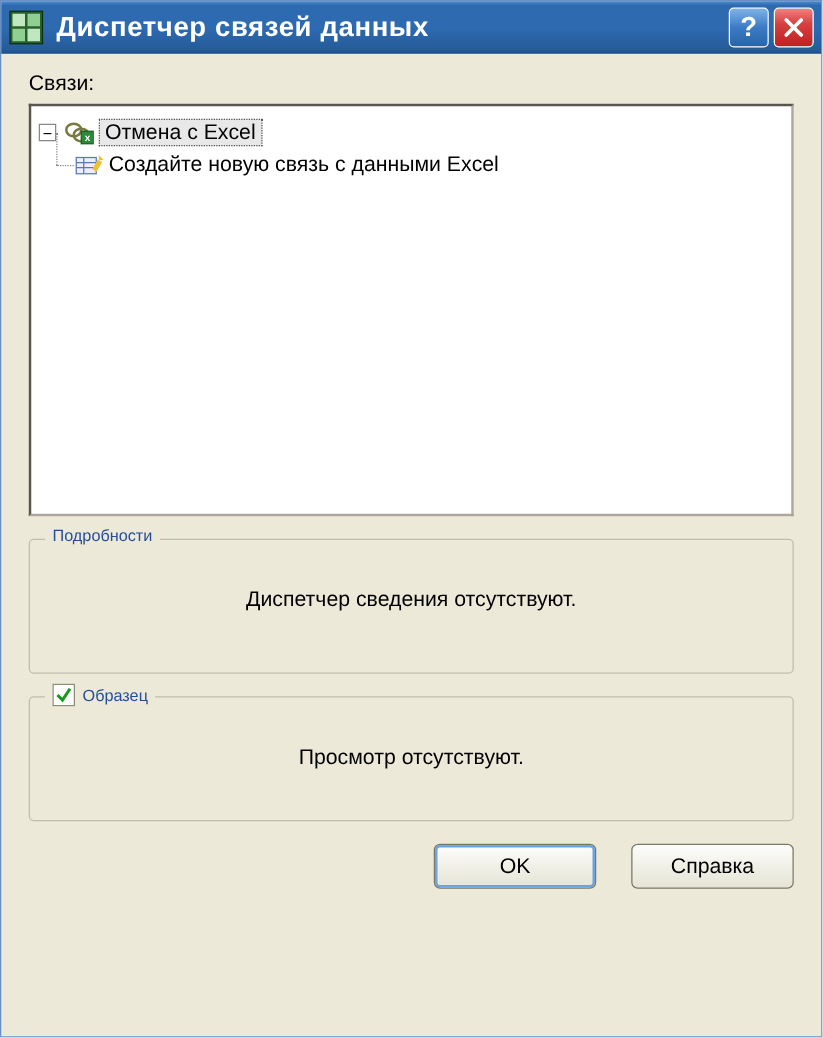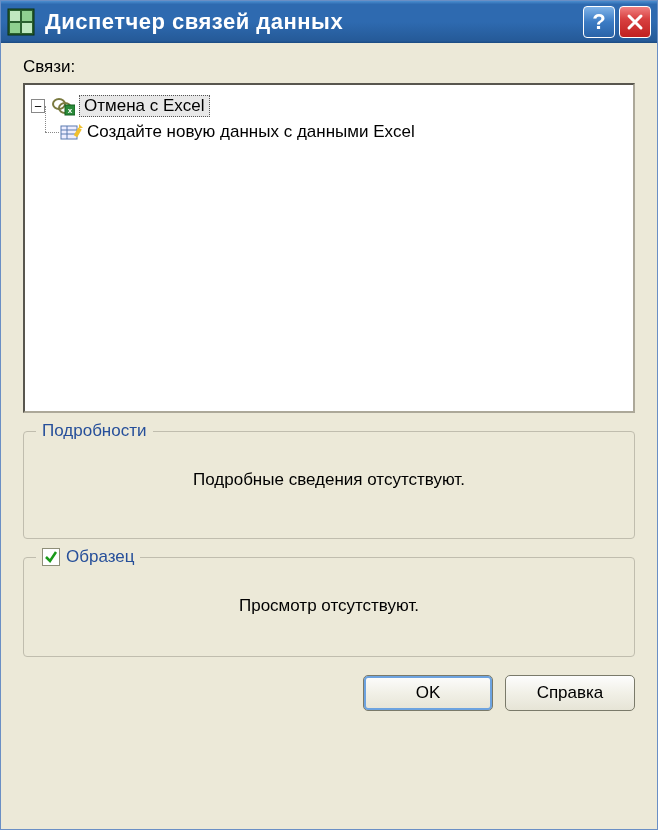--- a/index.html
+++ b/index.html
@@ -144,21 +144,21 @@
     border-radius: 4px;
     position: relative;
     padding: 28px 12px 18px 12px;
   }
   .groupbox-legend {
     position: absolute;
     top: -11px;
     left: 12px;
     background: #ece9d8;
     padding: 0 6px;
-    font-size: 17px;
+    font-size: 13px;
     color: #264f9a;
     display: flex;
     align-items: center;
     gap: 4px;
   }
   .groupbox-text {
     text-align: center;
     font-size: 17px;
     color: #000;
     padding: 10px 0;
@@ -172,21 +172,21 @@
     align-items: center;
     justify-content: center;
     margin-right: 2px;
   }
   .checkbox svg { display: block; }
   .details-box { min-height: 108px; }
   .sample-box { min-height: 100px; }
   .button-row {
     display: flex;
     justify-content: flex-end;
-    gap: 12px;
+    gap: 28px;
     margin-top: 18px;
   }
   .btn {
     min-width: 130px;
     height: 36px;
     background: linear-gradient(to bottom, #fdfdfd 0%, #f1f0e7 50%, #e6e4d6 100%);
     border: 1px solid #7a7a6a;
     border-radius: 5px;
     font-size: 17px;
     cursor: pointer;
@@ -244,27 +244,27 @@
         <span class="tree-icon">
           <svg viewBox="0 0 24 20">
             <rect x="2" y="4" width="16" height="13" fill="#eef" stroke="#5a7ab0"></rect>
             <line x1="2" y1="8" x2="18" y2="8" stroke="#5a7ab0"></line>
             <line x1="2" y1="12" x2="18" y2="12" stroke="#5a7ab0"></line>
             <line x1="8" y1="4" x2="8" y2="17" stroke="#5a7ab0"></line>
             <polygon points="20,2 24,6 20,6" fill="#f0c030"></polygon>
             <rect x="17" y="6" width="4" height="9" fill="#f0c030" transform="rotate(30 19 10)"></rect>
           </svg>
         </span>
-        <span>Создайте новую данных с данными Excel</span>
+        <span>Создайте новую связь с данными Excel</span>
       </div>
     </div>
 
     <div class="groupbox details-box">
       <div class="groupbox-legend">Подробности</div>
-      <div class="groupbox-text">Подробные сведения отсутствуют.</div>
+      <div class="groupbox-text">Диспетчер сведения отсутствуют.</div>
     </div>
 
     <div class="groupbox sample-box">
       <div class="groupbox-legend">
         <span class="checkbox">
           <svg width="14" height="14" viewBox="0 0 14 14">
             <path d="M2 7 L6 11 L12 2" stroke="#1a9a1a" stroke-width="2.5" fill="none"></path>
           </svg>
         </span>
         <span>Образец</span>

